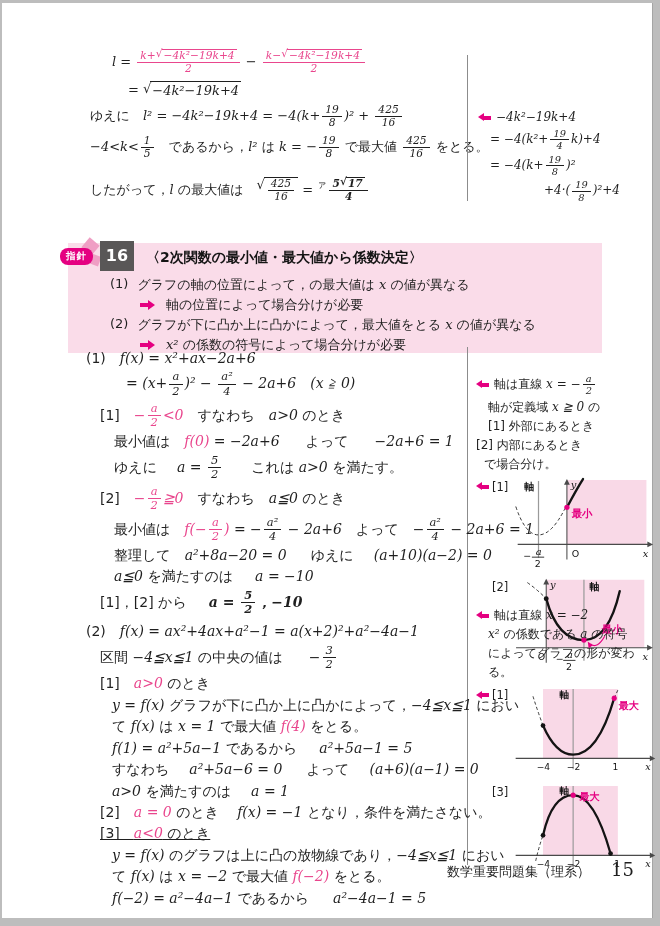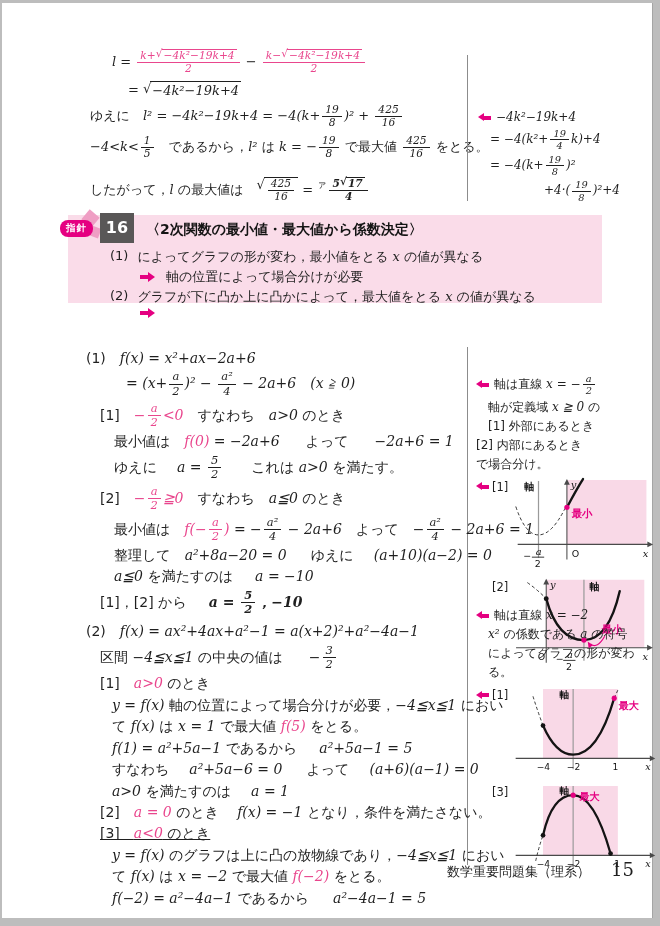--- a/index.html
+++ b/index.html
@@ -36,21 +36,21 @@
   .r-arrow::after{content:"";position:absolute;left:8px;top:0;border-left:7px solid var(--strong);
                   border-top:5px solid transparent;border-bottom:5px solid transparent;}
 
   
   .top-block{position:absolute;left:88px;top:46px;width:374px;font-size:13px;}
   .vsep{position:absolute;width:0;border-left:1.3px solid #8c8c8c;}
   .vsep-top{left:465px;top:52px;height:146px;}
   .vsep-main{left:465px;top:344px;height:518px;}
   .top-note{position:absolute;left:476px;top:106px;width:176px;font-size:12px;}
 
-  .gl-box{position:absolute;left:66px;top:212px;width:534px;height:88px;background:var(--box);}
+  .gl-box{position:absolute;left:66px;top:240px;width:534px;height:110px;background:var(--box);}
   .gl-head{position:relative;height:30px;}
   .badge-deco{position:absolute;left:16px;top:-3px;width:13px;height:13px;background:#ef9ec4;transform:rotate(40deg);}
   .badge-deco2{position:absolute;left:22px;top:12px;width:10px;height:10px;background:#ef9ec4;transform:rotate(20deg);}
   .badge{position:absolute;left:-8px;top:5px;background:var(--strong);color:#fff;font-size:9.5px;
          font-weight:bold;padding:2px 6px;border-radius:8px;letter-spacing:1px;}
   .numbox{position:absolute;left:32px;top:-2px;width:34px;height:30px;background:#595757;color:#fff;
           font-weight:bold;font-size:16px;text-align:center;line-height:30px;}
   .gl-title{position:absolute;left:78px;top:6px;font-weight:bold;font-size:14px;color:#141414;}
   .gl-body{padding:1px 0 0 42px;font-size:13px;}
   .gl-item{display:flex;margin-top:2px;}
@@ -167,32 +167,33 @@
     <div class="gl-head">
       <span class="badge-deco"></span>
       <span class="badge-deco2"></span>
       <span class="badge">指針</span>
       <span class="numbox">16</span>
       <span class="gl-title">〈2次関数の最小値・最大値から係数決定〉</span>
     </div>
     <div class="gl-body">
       <div class="gl-item">
         <span class="gl-no">(1)</span>
-        <span><span class="jp">によってグラフの形が変わ，最小値をとる </span><span class="math">x</span><span class="jp"> の値が異なる</span></span>
+        <span><span class="jp">グラフの軸の位置によって，の最大値は </span><span class="math">x</span><span class="jp"> の値が異なる</span></span>
       </div>
       <div class="gl-note">
         <span class="r-arrow"></span>
         <span><span class="jp">軸の位置によって場合分けが必要</span></span>
       </div>
       <div class="gl-item">
         <span class="gl-no">(2)</span>
         <span><span class="jp">グラフが下に凸か上に凸かによって，最大値をとる </span><span class="math">x</span><span class="jp"> の値が異なる</span></span>
       </div>
       <div class="gl-note">
         <span class="r-arrow"></span>
+        <span><span class="math">x²</span><span class="jp"> の係数の符号によって場合分けが必要</span></span>
       </div>
     </div>
   </div>
 
   <div class="vsep vsep-main"></div>
 
   <div class="sol-block">
     <div>
         <div class="tline"><span class="jp">(1)　</span><span class="math">f(x) = x²+ax−2a+6</span></div>
         <div class="tline" style="margin-left: 40px;"><span class="math">= (x+</span><span class="frac">
@@ -230,43 +231,43 @@
         <div class="tline" style="margin-left: 14px; margin-top: 2px;"><span class="jp">[1]，[2] から</span><span class="spacer" style="width: 22px;"></span><span class="math bw">a = </span><span class="frac bw">
             <span class="fnum"><span class="math">5</span></span>
             <span class="fden"><span class="math">2</span></span>
           </span><span class="math bw">，−10</span></div>
         <div class="tline" style="margin-top: 6px;"><span class="jp">(2)　</span><span class="math">f(x) = ax²+4ax+a²−1 = a(x+2)²+a²−4a−1</span></div>
         <div class="tline" style="margin-left: 14px; margin-top: 2px;"><span class="jp">区間 </span><span class="math">−4≦x≦1</span><span class="jp"> の中央の値は</span><span class="spacer" style="width: 26px;"></span><span class="math">−</span><span class="frac">
             <span class="fnum"><span class="math">3</span></span>
             <span class="fden"><span class="math">2</span></span>
           </span></div>
         <div class="tline" style="margin-left: 14px; margin-top: 2px;"><span class="jp">[1]　</span><span class="math pink">a&gt;0</span><span class="jp"> のとき</span></div>
-        <div class="tline" style="margin-left: 26px;"><span class="math">y = f(x)</span><span class="jp"> 軸の位置によって場合分けが必要，</span><span class="math">−4≦x≦1</span><span class="jp"> におい</span></div>
-        <div class="tline" style="margin-left: 26px;"><span class="jp">て </span><span class="math">f(x)</span><span class="jp"> は </span><span class="math">x = 1</span><span class="jp"> で最大値 </span><span class="math pink">f(5)</span><span class="jp"> をとる。</span></div>
+        <div class="tline" style="margin-left: 26px;"><span class="math">y = f(x)</span><span class="jp"> グラフが下に凸か上に凸かによって，</span><span class="math">−4≦x≦1</span><span class="jp"> におい</span></div>
+        <div class="tline" style="margin-left: 26px;"><span class="jp">て </span><span class="math">f(x)</span><span class="jp"> は </span><span class="math">x = 1</span><span class="jp"> で最大値 </span><span class="math pink">f(4)</span><span class="jp"> をとる。</span></div>
         <div class="tline" style="margin-left: 26px;"><span class="math">f(1) = a²+5a−1</span><span class="jp"> であるから</span><span class="spacer" style="width: 22px;"></span><span class="math">a²+5a−1 = 5</span></div>
         <div class="tline" style="margin-left: 26px;"><span class="jp">すなわち</span><span class="spacer" style="width: 20px;"></span><span class="math">a²+5a−6 = 0</span><span class="spacer" style="width: 24px;"></span><span class="jp">よって</span><span class="spacer" style="width: 20px;"></span><span class="math">(a+6)(a−1) = 0</span></div>
         <div class="tline" style="margin-left: 26px;"><span class="math">a&gt;0</span><span class="jp"> を満たすのは</span><span class="spacer" style="width: 20px;"></span><span class="math">a = 1</span></div>
         <div class="tline" style="margin-left: 14px;"><span class="jp">[2]　</span><span class="math pink">a = 0</span><span class="jp"> のとき</span><span class="spacer" style="width: 18px;"></span><span class="math">f(x) = −1</span><span class="jp"> となり，条件を満たさない。</span></div>
         <div class="tline" style="margin-left: 14px; text-decoration: underline;"><span class="jp">[3]　</span><span class="math pink">a&lt;0</span><span class="jp"> のとき</span></div>
         <div class="tline" style="margin-left: 26px;"><span class="math">y = f(x)</span><span class="jp"> のグラフは上に凸の放物線であり，</span><span class="math">−4≦x≦1</span><span class="jp"> におい</span></div>
         <div class="tline" style="margin-left: 26px;"><span class="jp">て </span><span class="math">f(x)</span><span class="jp"> は </span><span class="math">x = −2</span><span class="jp"> で最大値 </span><span class="math pink">f(−2)</span><span class="jp"> をとる。</span></div>
         <div class="tline" style="margin-left: 26px;"><span class="math">f(−2) = a²−4a−1</span><span class="jp"> であるから</span><span class="spacer" style="width: 24px;"></span><span class="math">a²−4a−1 = 5</span></div>
       </div>
   </div>
 
   <div class="side-mid">
     <div>
         <div class="tline"><span class="l-arrow"></span><span class="jp">軸は直線 </span><span class="math">x = −</span><span class="frac">
             <span class="fnum"><span class="math">a</span></span>
             <span class="fden"><span class="math">2</span></span>
           </span></div>
         <div class="tline" style="margin-left: 12px;"><span class="jp">軸が定義域 </span><span class="math">x ≧ 0</span><span class="jp"> の</span></div>
         <div class="tline" style="margin-left: 12px;"><span class="jp">[1] 外部にあるとき</span></div>
         <div class="tline" style=""><span class="jp">[2] 内部にあるとき</span></div>
-        <div class="tline" style="margin-left: 0;"><span class="jp">で場合分け。</span></div>
+        <div class="tline" style="margin-left: 8px;"><span class="jp">で場合分け。</span></div>
       </div>
 
     <div class="g-row">
       <span class="g-tag">
           <span class="l-arrow"></span>
           <span>[1]</span>
         </span>
       <svg class="gsvg" viewBox="0 0 150 102" width="142" height="97">
         <rect class="shade" x="58" y="4" width="84" height="68"></rect>
         <line class="axl" x1="28" y1="5" x2="28" y2="86"></line>

